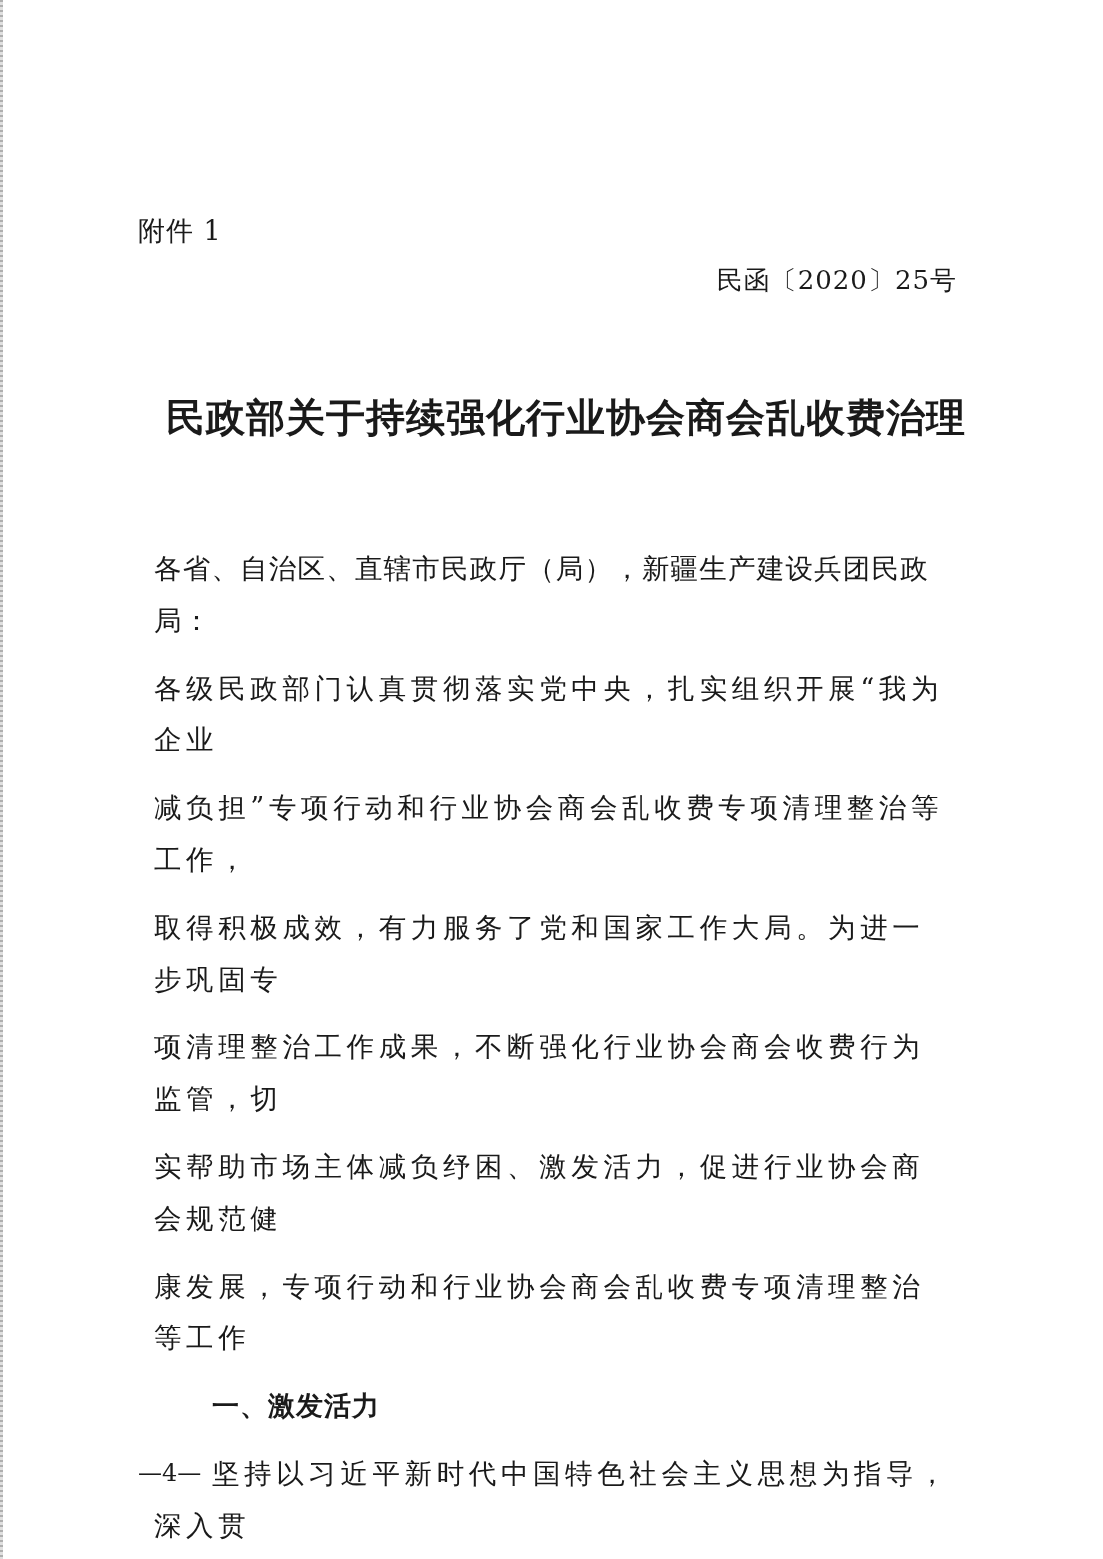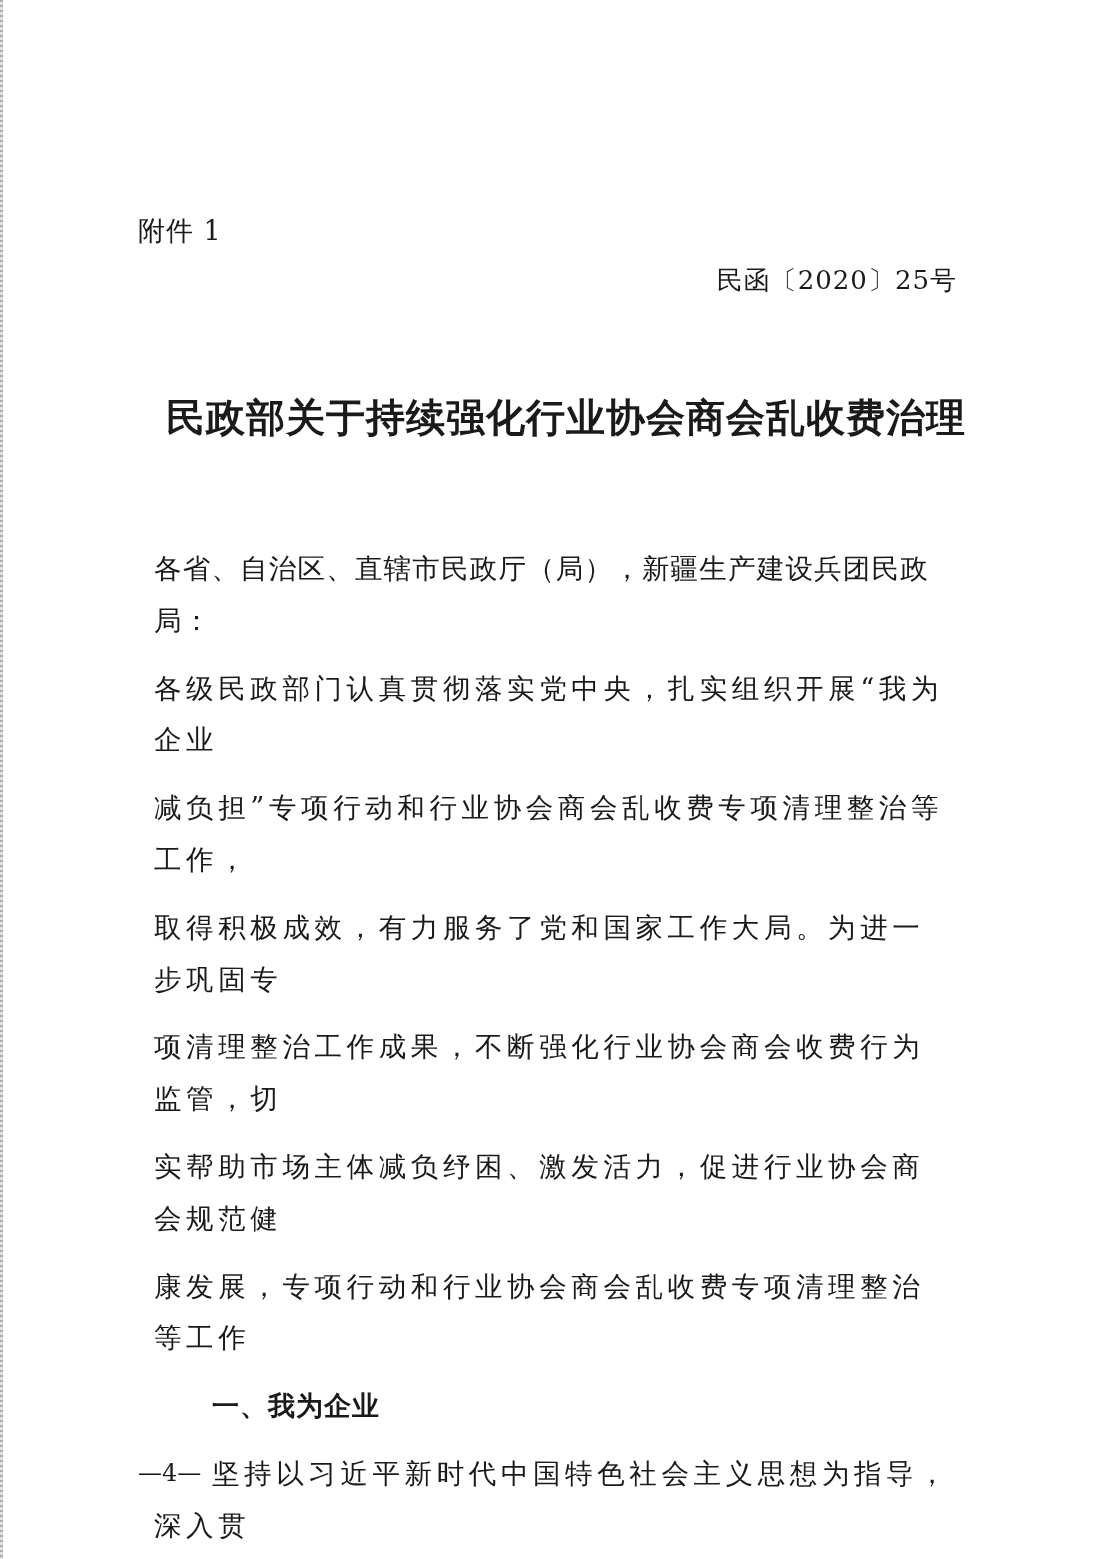--- a/index.html
+++ b/index.html
@@ -31,18 +31,18 @@
 </div>
 
 <div class="body serif">
   <p style="letter-spacing:1.2px">各省、自治区、直辖市民政厅（局），新疆生产建设兵团民政局：</p>
   <p>各级民政部门认真贯彻落实党中央，扎实组织开展“我为企业</p>
   <p>减负担”专项行动和行业协会商会乱收费专项清理整治等工作，</p>
   <p>取得积极成效，有力服务了党和国家工作大局。为进一步巩固专</p>
   <p>项清理整治工作成果，不断强化行业协会商会收费行为监管，切</p>
   <p>实帮助市场主体减负纾困、激发活力，促进行业协会商会规范健</p>
   <p>康发展，专项行动和行业协会商会乱收费专项清理整治等工作</p>
-  <p class="heading sans">一、我为企业</p>
+  <p class="heading sans">一、激发活力</p>
   <p class="indent">坚持以习近平新时代中国特色社会主义思想为指导，深入贯</p>
 
 </div>
 
 <div class="page-num serif">—4—</div>
 
 </body></html>

